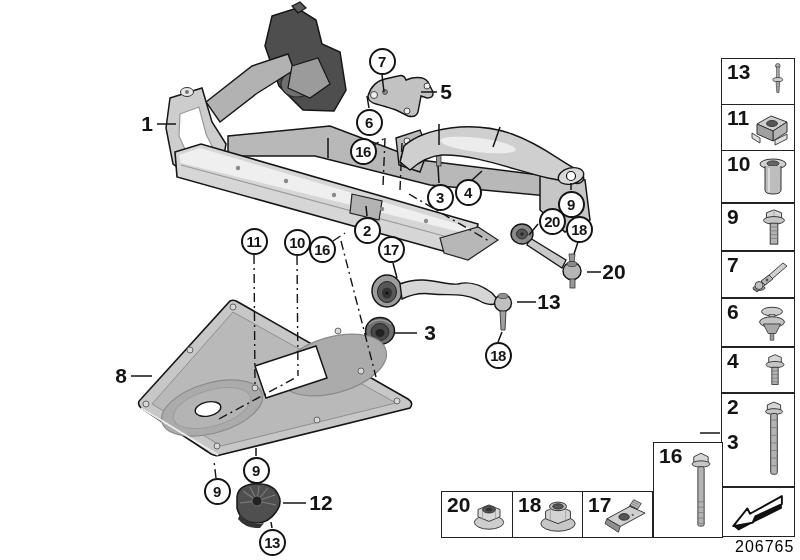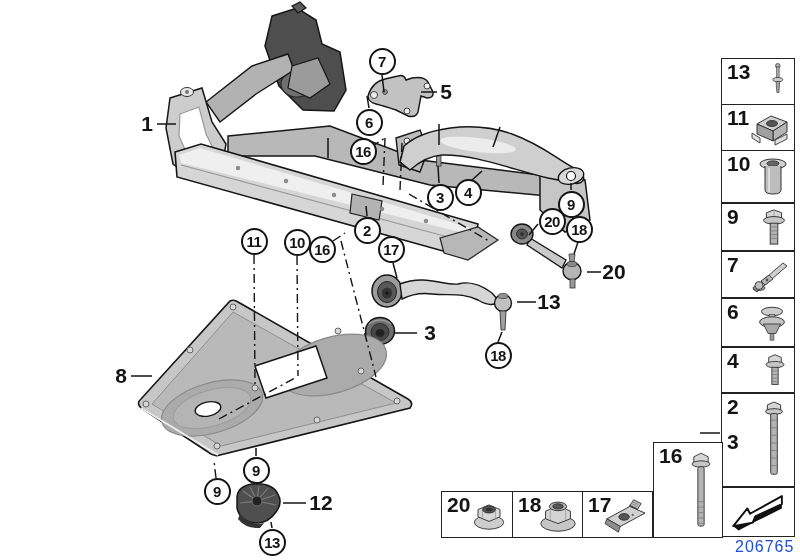--- a/index.html
+++ b/index.html
@@ -23,21 +23,21 @@
   .pbox .num{
     position:absolute;left:5px;top:1px;font-size:21px;font-weight:bold;line-height:23px;
   }
   .pbox .num2{
     position:absolute;left:5px;top:36px;font-size:21px;font-weight:bold;line-height:23px;
   }
   .pbox svg{position:absolute;right:1px;top:50%;transform:translateY(-50%);}
   .pbox.tall svg{top:4px;transform:none;}
   .pbox.arrowbox svg{left:50%;top:50%;transform:translate(-50%,-50%);}
   .doc-code{
-    position:absolute;left:735px;top:538px;font-size:16px;color:#1d4ed8;letter-spacing:1px;z-index:5;
+    position:absolute;left:735px;top:538px;font-size:16px;color:#000000;letter-spacing:1px;z-index:5;
   }
 </style>
 </head>
 <body>
 
 <div class="stage">
 
   <svg class="art" viewBox="0 0 800 560">
 
     <g>

